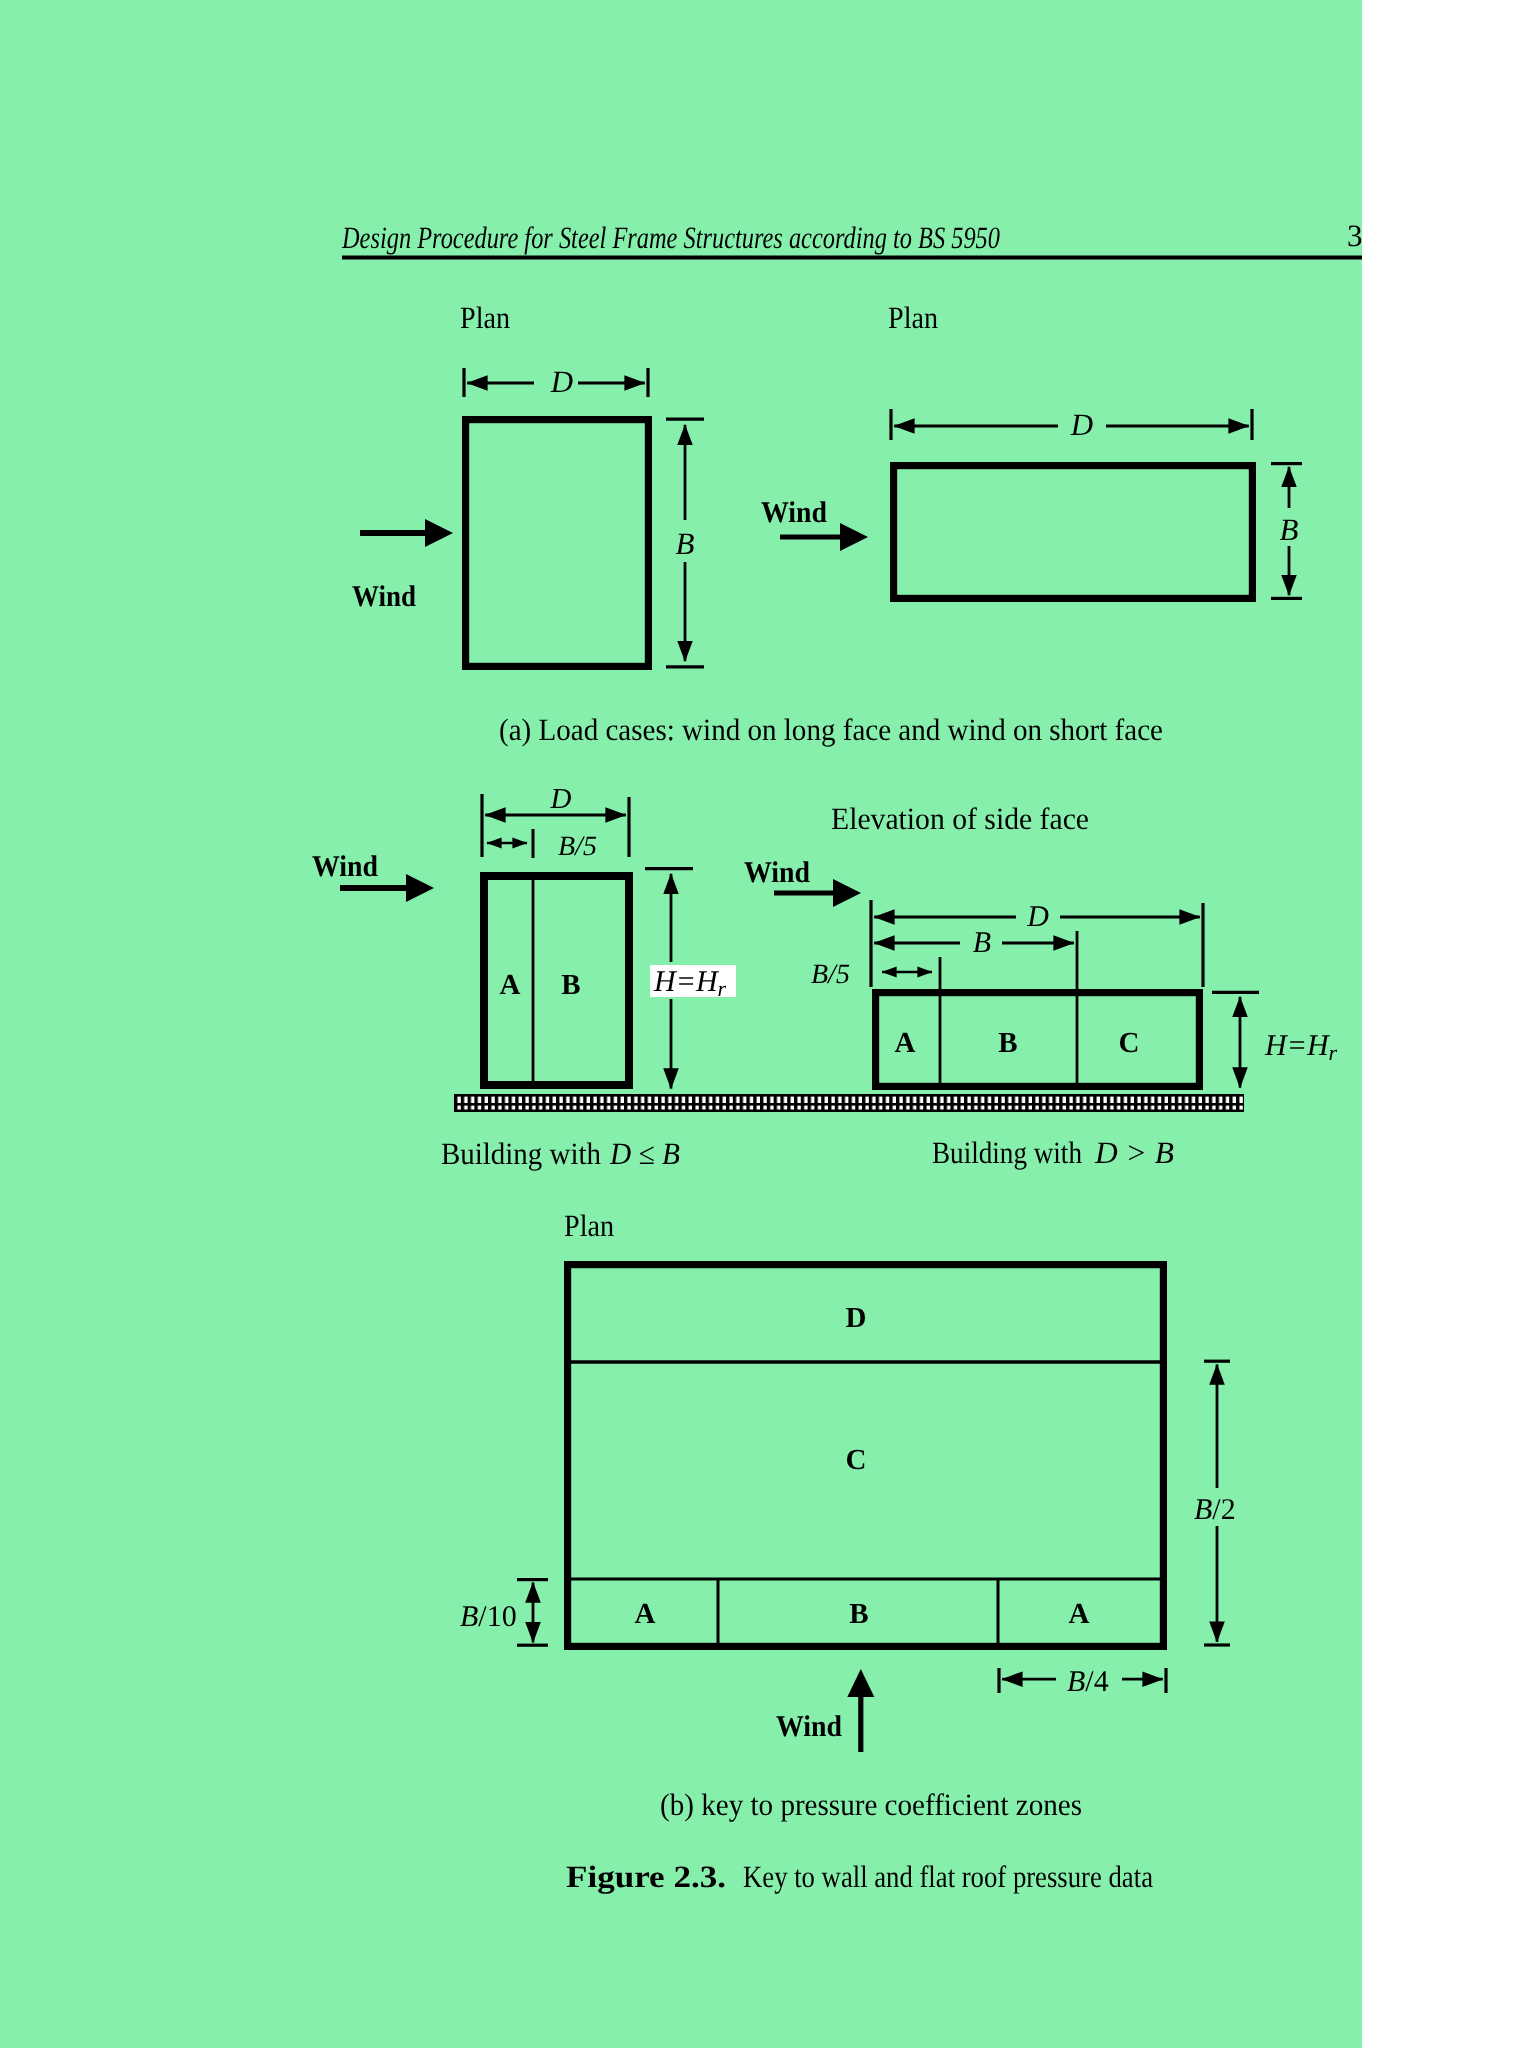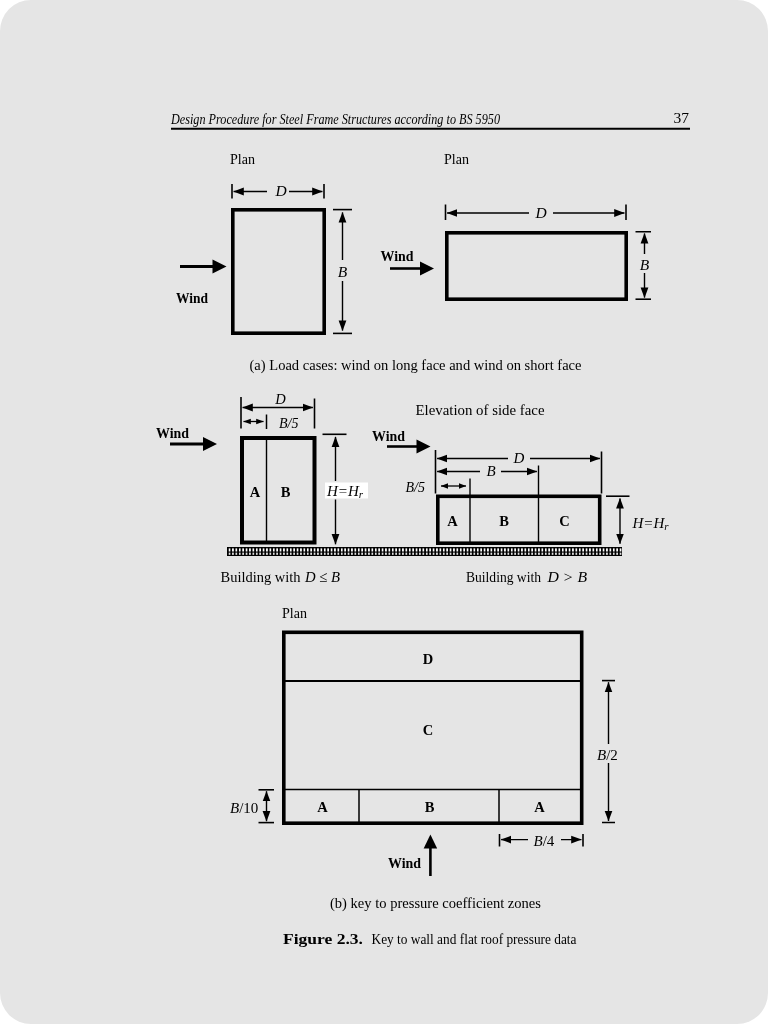--- a/index.html
+++ b/index.html
@@ -1,16 +1,16 @@
 <!DOCTYPE html>
 <html><head>
 <meta charset="utf-8">
 <style>
   html,body { margin:0; padding:0; background:#fff; }
-  #page { position:relative; width:768px; height:1024px; background:#e5e5e5; overflow:hidden;border-radius:31px; }
+  #page { position:relative; width:681px; height:1024px; background:#86efac; overflow:hidden; }
   svg text { fill:#000; }
 </style>
 </head>
 <body>
 <div id="page">
 <svg width="768" height="1024" viewBox="0 0 768 1024">
 <defs>
 <marker id="ar" markerUnits="userSpaceOnUse" markerWidth="14" markerHeight="12" refX="10.2" refY="5" orient="auto-start-reverse">
 <path d="M0,1.1 L10.5,5 L0,8.9 Z" fill="#000"></path>
 </marker>

